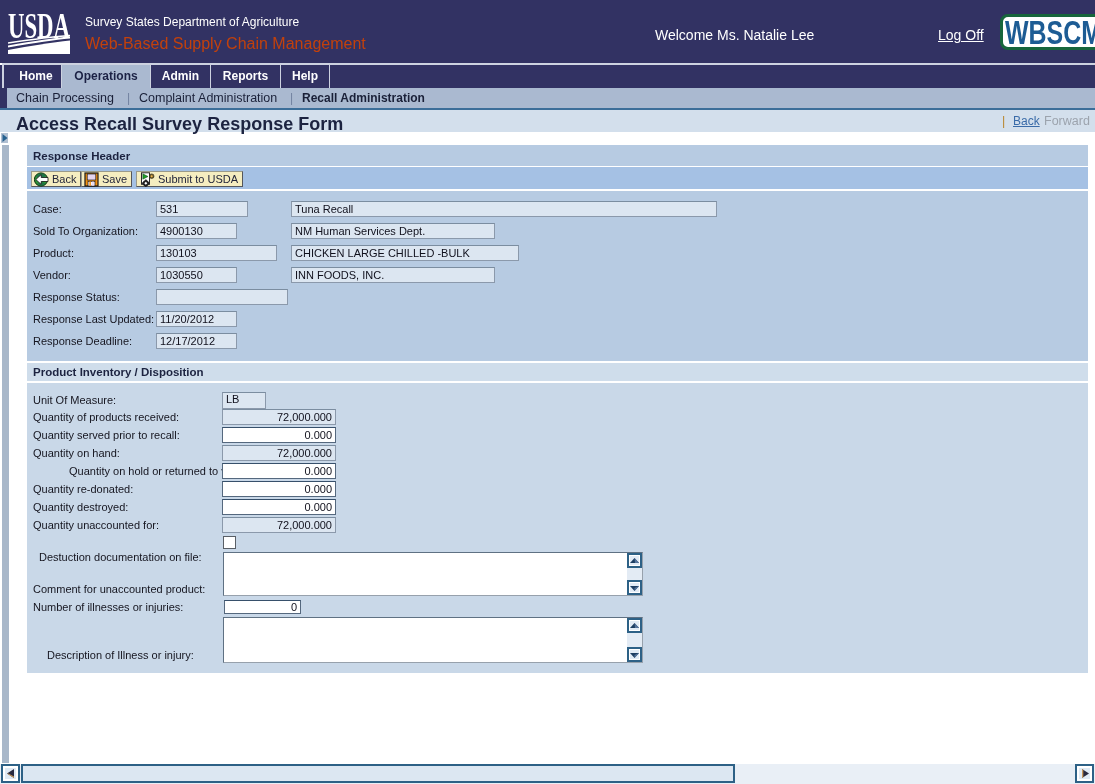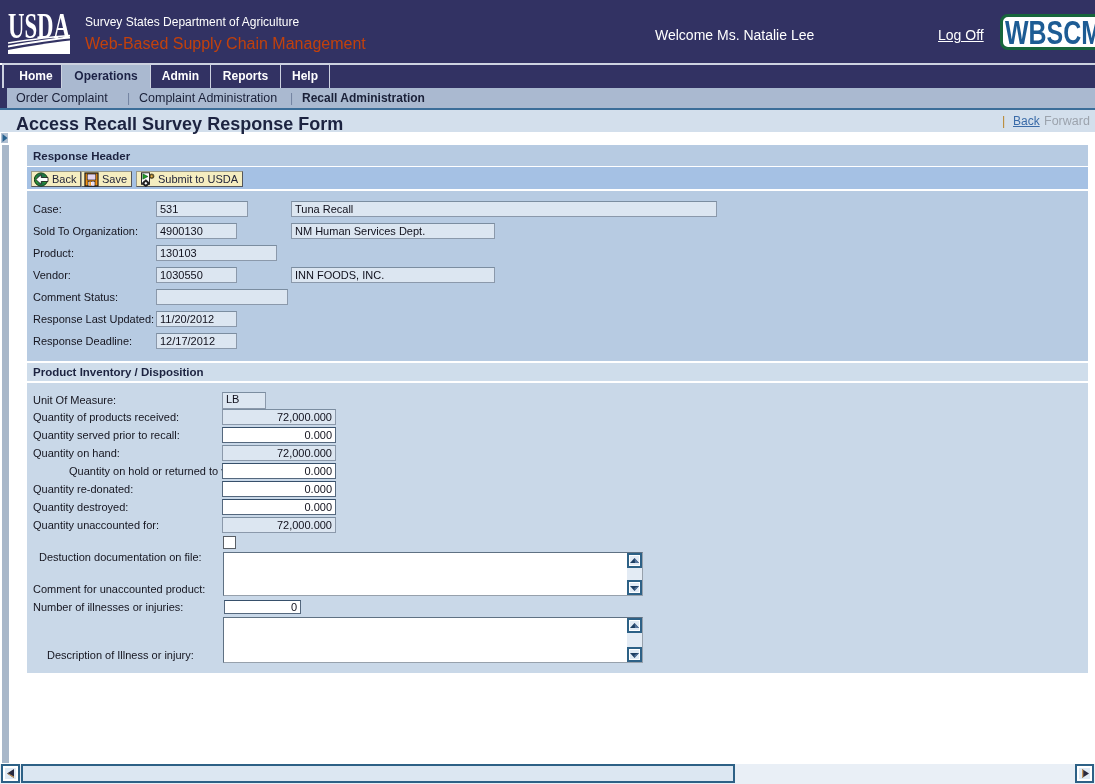--- a/index.html
+++ b/index.html
@@ -46,21 +46,21 @@
   <div class="abs" style="left:2px;top:63px;width:1.5px;height:45px;background:#cdd2e0;"></div>
   <div class="abs" style="left:11px;top:65px;width:51px;height:23px;background:#323263;border-right:1px solid #cdd2e0;color:#fff;font-weight:bold;font-size:12px;text-align:center;line-height:23px;">Home</div>
   <div class="abs" style="left:62px;top:65px;width:88px;height:23px;background:#aab9d0;color:#1c2245;font-weight:bold;font-size:12px;text-align:center;line-height:23px;">Operations</div>
   <div class="abs" style="left:150px;top:65px;width:61px;height:23px;background:#323263;border-left:1px solid #cdd2e0;border-right:1px solid #cdd2e0;color:#fff;font-weight:bold;font-size:12px;text-align:center;line-height:23px;">Admin</div>
   <div class="abs" style="left:211px;top:65px;width:70px;height:23px;background:#323263;border-right:1px solid #cdd2e0;color:#fff;font-weight:bold;font-size:12px;text-align:center;line-height:23px;">Reports</div>
   <div class="abs" style="left:281px;top:65px;width:49px;height:23px;background:#323263;border-right:1px solid #cdd2e0;color:#fff;font-weight:bold;font-size:12px;text-align:center;line-height:23px;">Help</div>
 
   <div class="abs" style="left:0;top:88px;width:7px;height:20px;background:#323263;"></div>
   <div class="abs" style="left:7px;top:88px;width:1088px;height:20px;background:#aab9d0;"></div>
   <div class="abs" style="left:62px;top:88px;width:88px;height:20px;background:#aab9d0;"></div>
-  <div class="abs" style="left:16px;top:91px;font-size:12.5px;color:#1a2038;">Order Complaint</div>
+  <div class="abs" style="left:16px;top:91px;font-size:12.5px;color:#1a2038;">Chain Processing</div>
   <div class="abs" style="left:127px;top:91px;font-size:12px;color:#7282a0;">|</div>
   <div class="abs" style="left:139px;top:91px;font-size:12.5px;color:#1a2038;">Complaint Administration</div>
   <div class="abs" style="left:290px;top:91px;font-size:12px;color:#7282a0;">|</div>
   <div class="abs" style="left:302px;top:91px;font-size:12px;font-weight:bold;color:#1a2038;">Recall Administration</div>
 
   <div class="abs" style="left:0;top:108px;width:1095px;height:2px;background:#3c6e99;"></div>
   <div class="abs" style="left:0;top:110px;width:1095px;height:22px;background:#d3dfec;"></div>
   <div class="abs" style="left:16px;top:114px;font-size:18px;font-weight:bold;color:#1c2340;">Access Recall Survey Response Form</div>
   <div class="abs" style="left:1002px;top:114px;font-size:12.5px;color:#b8862e;">|</div>
   <div class="abs" style="left:1013px;top:114px;font-size:12px;color:#3a6ba8;text-decoration:underline;">Back</div>
@@ -113,26 +113,27 @@
   <div class="lbl" style="left:33px;top:203px;">Case:</div>
   <div class="fld ro" style="left:156px;top:201px;width:92px;height:16px;">531</div>
   <div class="fld ro" style="left:291px;top:201px;width:426px;height:16px;">Tuna Recall</div>
 
   <div class="lbl" style="left:33px;top:225px;">Sold To Organization:</div>
   <div class="fld ro" style="left:156px;top:223px;width:81px;height:16px;">4900130</div>
   <div class="fld ro" style="left:291px;top:223px;width:204px;height:16px;">NM Human Services Dept.</div>
 
   <div class="lbl" style="left:33px;top:247px;">Product:</div>
   <div class="fld ro" style="left:156px;top:245px;width:121px;height:16px;">130103</div>
+  <div class="fld ro" style="left:291px;top:245px;width:228px;height:16px;">CHICKEN LARGE CHILLED -BULK</div>
 
   <div class="lbl" style="left:33px;top:269px;">Vendor:</div>
   <div class="fld ro" style="left:156px;top:267px;width:81px;height:16px;">1030550</div>
   <div class="fld ro" style="left:291px;top:267px;width:204px;height:16px;">INN FOODS, INC.</div>
 
-  <div class="lbl" style="left:33px;top:291px;">Comment Status:</div>
+  <div class="lbl" style="left:33px;top:291px;">Response Status:</div>
   <div class="fld ro" style="left:156px;top:289px;width:132px;height:16px;"></div>
 
   <div class="lbl" style="left:33px;top:313px;">Response Last Updated:</div>
   <div class="fld ro" style="left:156px;top:311px;width:81px;height:16px;">11/20/2012</div>
 
   <div class="lbl" style="left:33px;top:335px;">Response Deadline:</div>
   <div class="fld ro" style="left:156px;top:333px;width:81px;height:16px;">12/17/2012</div>
 
   <div class="abs" style="left:27px;top:363px;width:1061px;height:18px;background:#cfddeb;"></div>
   <div class="sechdr" style="left:33px;top:366px;">Product Inventory / Disposition</div>

